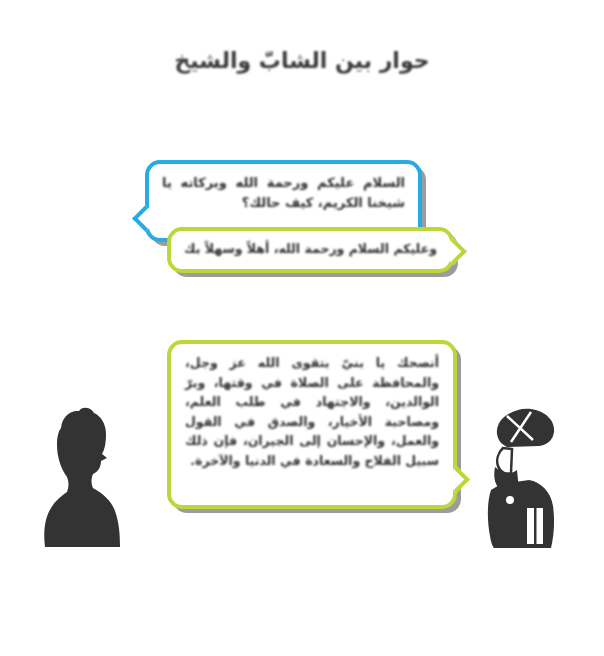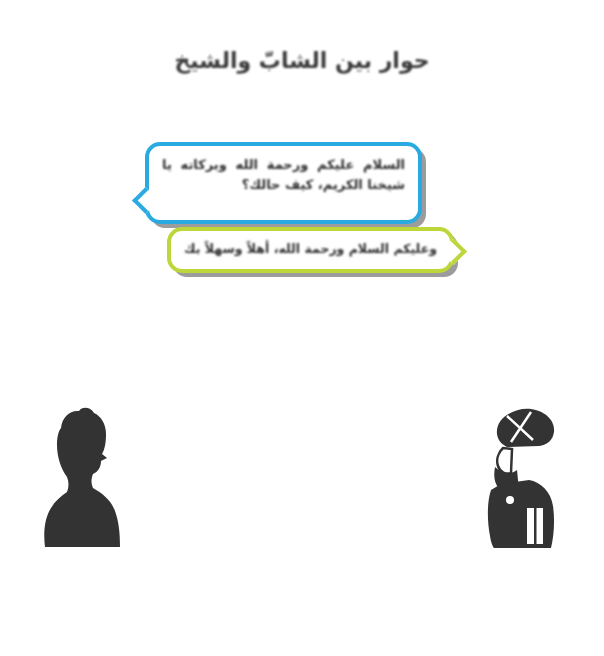--- a/index.html
+++ b/index.html
@@ -52,21 +52,21 @@
   }
   .bubble-text{
     display:block;
     direction:rtl;
     text-align:justify;
     font-weight:bold;
     color:#2e2e2e;
     filter:blur(0.9px);
   }
   
-  .b1{left:145px;top:142px;width:277px;height:82px;padding:9px 13px;}
+  .b1{left:145px;top:160px;width:277px;height:82px;padding:9px 13px;}
   .b1::after{bottom:10px;}
   .b1 .bubble-text{font-size:13px;line-height:1.55;}
   
   .b2{left:167px;top:227px;width:287px;height:46px;padding:8px 13px;}
   .b2::after{top:11px;}
   .b2 .bubble-text{font-size:12.5px;line-height:1.6;white-space:nowrap;overflow:hidden;}
   
   .b3{left:141px;top:284px;width:158px;height:43px;padding:7px 12px;}
   .b3::after{bottom:8px;}
   .b3 .bubble-text{font-size:13px;line-height:1.6;}
@@ -88,20 +88,23 @@
 
   <div class="bubble blue tail-left b1">
     <span class="bubble-text">السلام عليكم ورحمة الله وبركاته يا شيخنا الكريم، كيف حالك؟</span>
   </div>
 
   <div class="bubble green tail-right b2">
     <span class="bubble-text">وعليكم السلام ورحمة الله، أهلاً وسهلاً بك يا بنيّ</span>
   </div>
 
 
+  <div class="bubble green tail-right b4">
+    <span class="bubble-text">أنصحك يا بنيّ بتقوى الله عز وجل، والمحافظة على الصلاة في وقتها، وبرّ الوالدين، والاجتهاد في طلب العلم، ومصاحبة الأخيار، والصدق في القول والعمل، والإحسان إلى الجيران، فإن ذلك سبيل الفلاح والسعادة في الدنيا والآخرة.</span>
+  </div>
 
   <div class="figure fig-left">
     <svg width="94" height="143" viewBox="0 0 94 143" xmlns="http://www.w3.org/2000/svg">
       <path fill="#333333" d="M33,24 C34,13 42,6 51,7 C54,2 63,3 66,9
         C73,12 78,20 78,30 C78,38 77,45 74,50 L79,54 L73,57
         C73,63 70,68 65,70 C63,75 63,79 65,84
         C74,89 83,96 87,107 C91,118 92,130 92,143
         L17,143 C15,128 17,113 23,104 C27,97 33,92 39,88
         C41,83 41,78 39,73 C33,65 29,53 29,41 C29,34 30,28 33,24 Z"></path>
     </svg>

